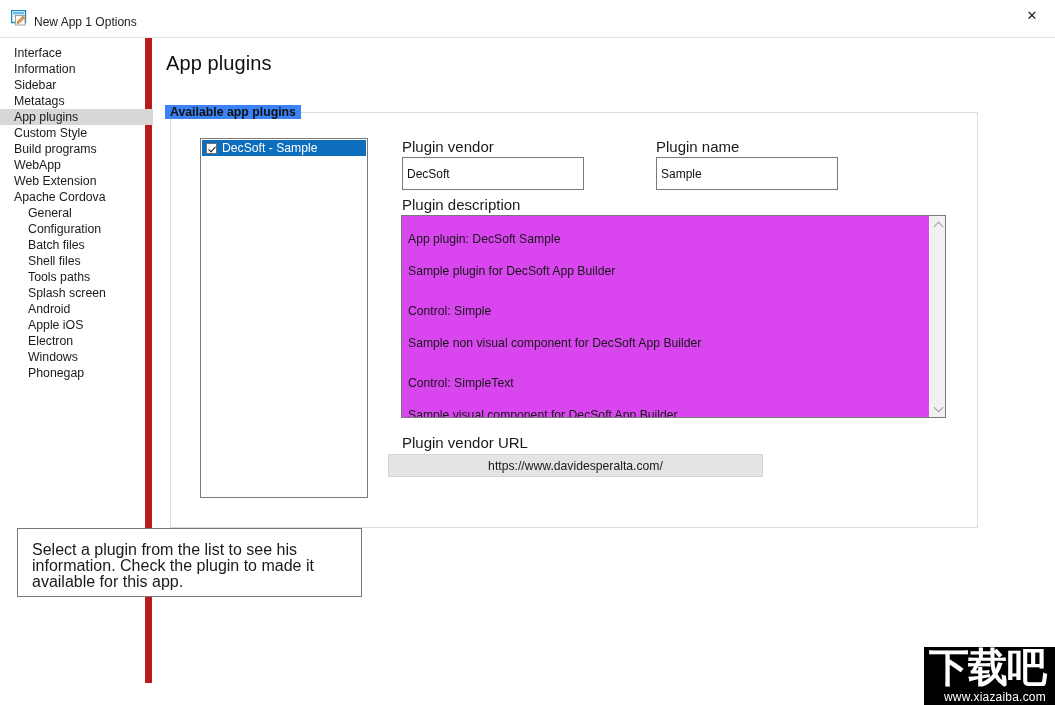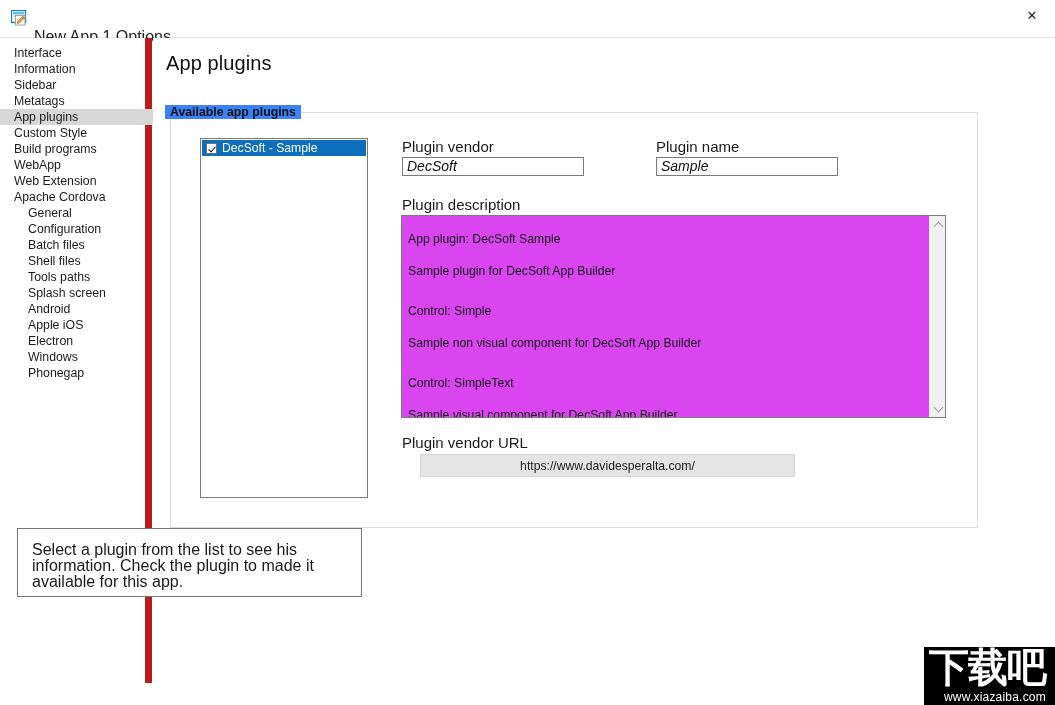--- a/index.html
+++ b/index.html
@@ -27,22 +27,22 @@
     background: #ffffff;
     border-bottom: 1px solid #e4e4e4;
   }
   .title-icon {
     position: absolute;
     left: 11px; top: 10px;
     width: 18px; height: 16px;
   }
   .title-text {
     position: absolute;
-    left: 34px; top: 28px;
-    font-size: 16px;
+    left: 34px; top: 15px;
+    font-size: 12px;
     color: #222222;
     white-space: nowrap;
   }
   .close-btn {
     position: absolute;
     right: 0; top: 0;
     width: 46px; height: 30px;
     display: flex;
     align-items: center;
     justify-content: center;
@@ -161,28 +161,27 @@
     position: absolute;
     font-size: 15px;
     color: #1a1a1a;
     white-space: nowrap;
   }
   .text-input {
     position: absolute;
     border: 1px solid #7a7a7a;
     background: #ffffff;
     font-family: "Liberation Sans", sans-serif;
-    font-size: 14px;
+    font-size: 12px;
     color: #111111;
     padding: 0 4px;
     box-sizing: border-box;
     outline: none;
-    height: 19px;
+    height: 33px;
     line-height: 19px;
-    font-style: italic;
   }
   #vendor-label { left: 402px; top: 138px; }
   #vendor-input { left: 402px; top: 157px; width: 182px; }
   #name-label   { left: 656px; top: 138px; }
   #name-input   { left: 656px; top: 157px; width: 182px; }
   #desc-label   { left: 402px; top: 196px; }
 
   
   .desc-box {
     position: absolute;
@@ -232,21 +231,21 @@
     border: solid #a0a0a0;
     border-width: 0 0 1.6px 1.6px;
   }
   .sb-arrow.up i { transform: rotate(135deg); margin-top: 3px; }
   .sb-arrow.down i { transform: rotate(-45deg); margin-bottom: 3px; }
 
   
   #url-label { left: 402px; top: 434px; }
   .url-button {
     position: absolute;
-    left: 420px; top: 454px;
+    left: 388px; top: 454px;
     width: 375px; height: 23px;
     background: #e4e4e4;
     border: 1px solid #d4d4d4;
     box-sizing: border-box;
     display: flex;
     align-items: center;
     justify-content: center;
     font-size: 12.2px;
     color: #1a1a1a;
     cursor: pointer;

